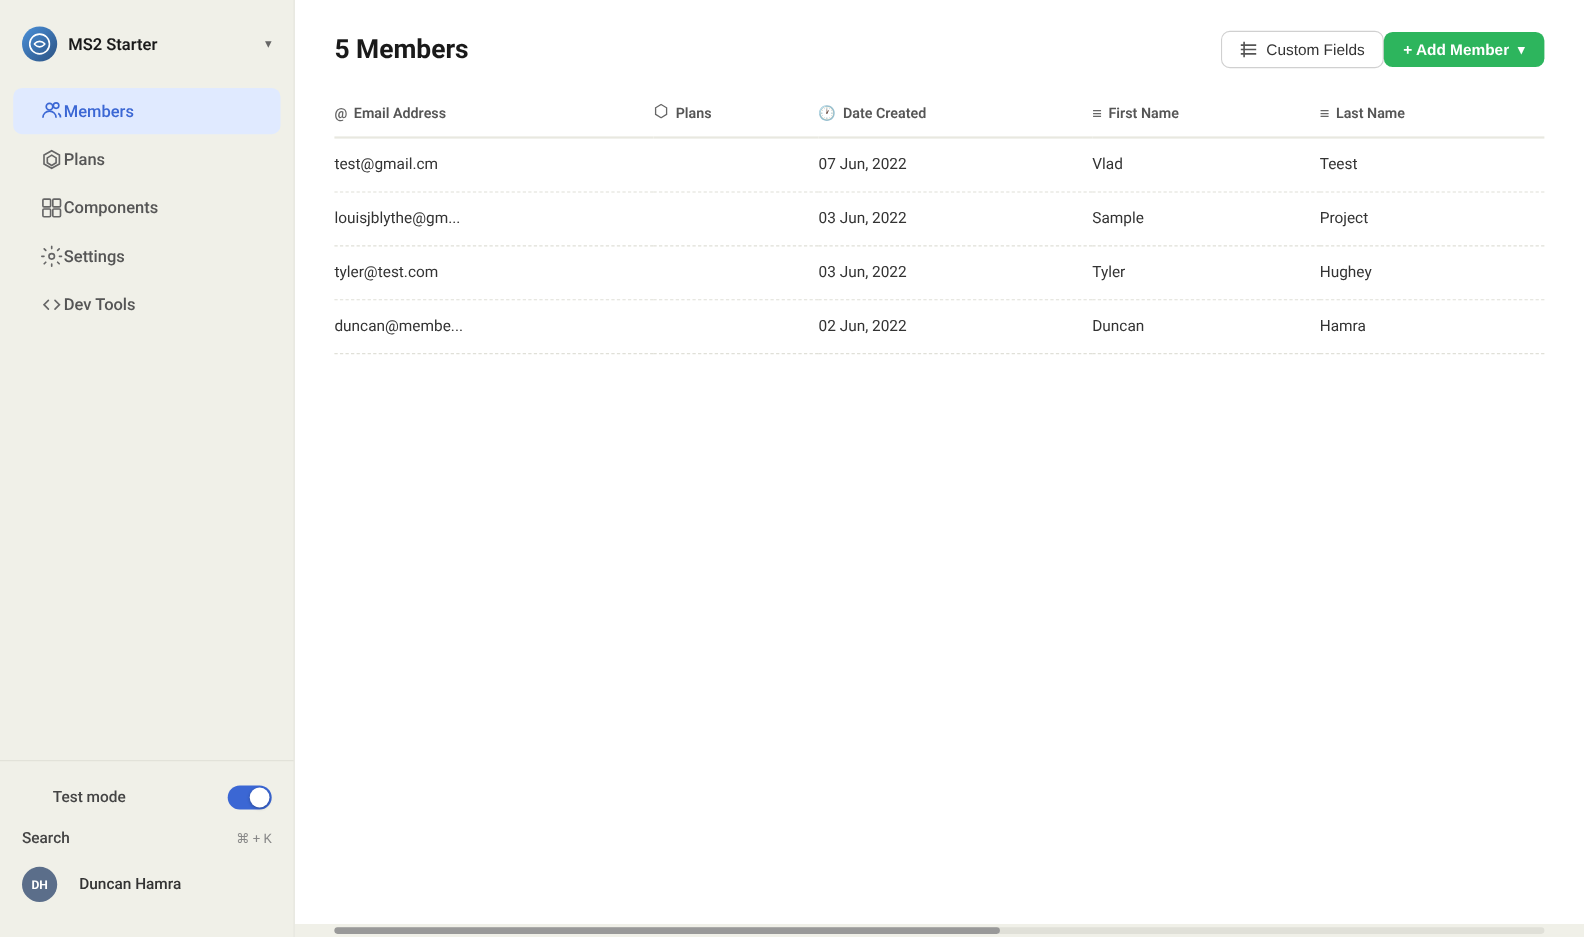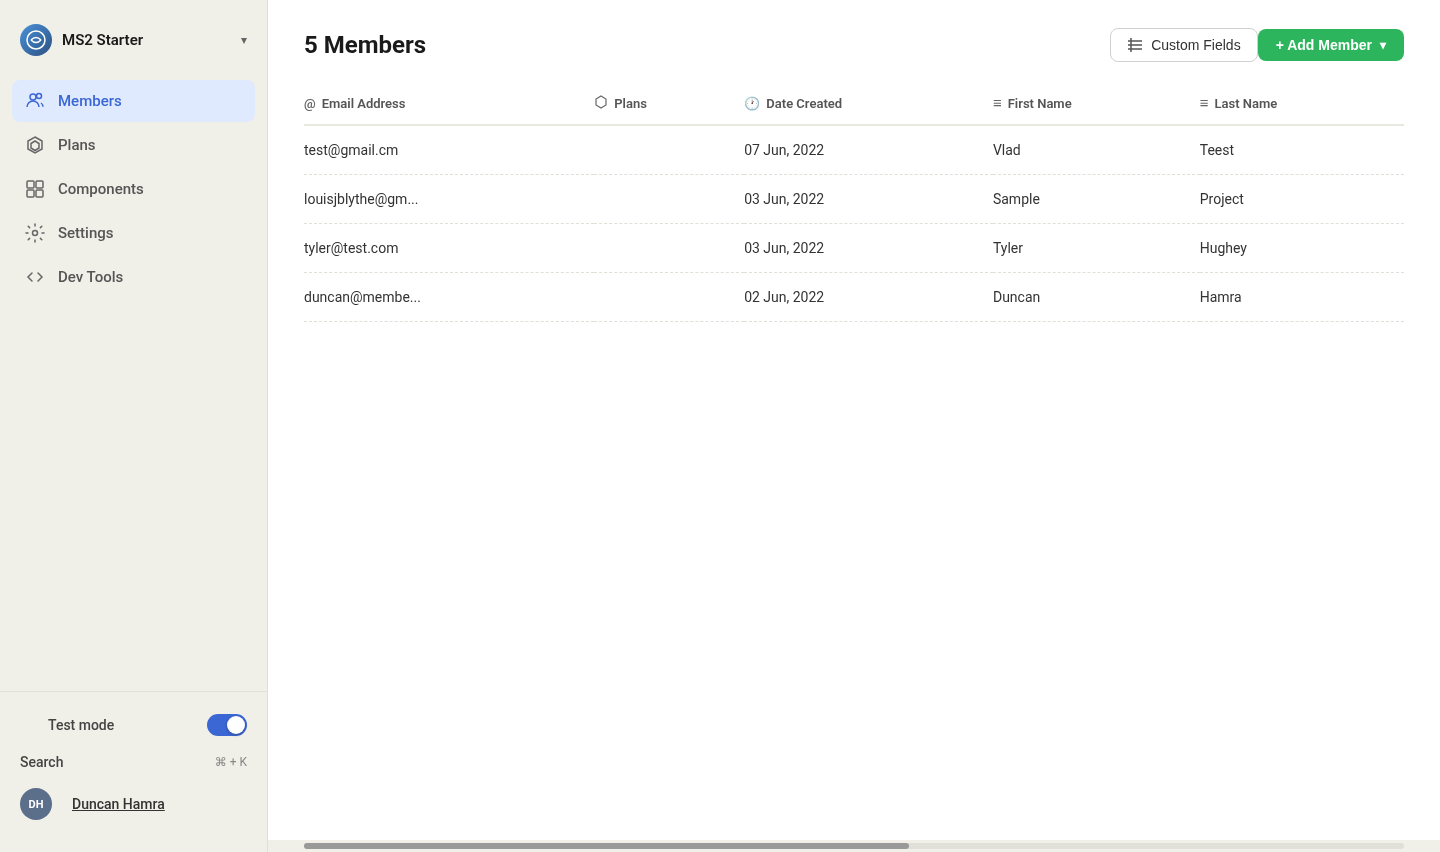--- a/index.html
+++ b/index.html
@@ -57,22 +57,21 @@
     }
 
     .sidebar-nav {
       flex: 1;
       padding: 4px 12px;
     }
 
     .nav-item {
       display: flex;
       align-items: center;
-      gap: 12px;
-      padding: 10px 12px;
+      padding: 10px 24px;
       border-radius: 8px;
       cursor: pointer;
       color: #555;
       font-size: 15px;
       font-weight: 500;
       margin-bottom: 2px;
     }
 
     .nav-item.active {
       background: #e0eaff;
@@ -165,21 +164,20 @@
       justify-content: center;
       color: white;
       font-size: 11px;
       font-weight: bold;
     }
 
     .user-name {
       font-size: 14px;
       color: #333;
       font-weight: 500;
-      text-decoration: underline;
     }
 
     
     .main {
       flex: 1;
       background: white;
       display: flex;
       flex-direction: column;
       overflow: hidden;
     }

